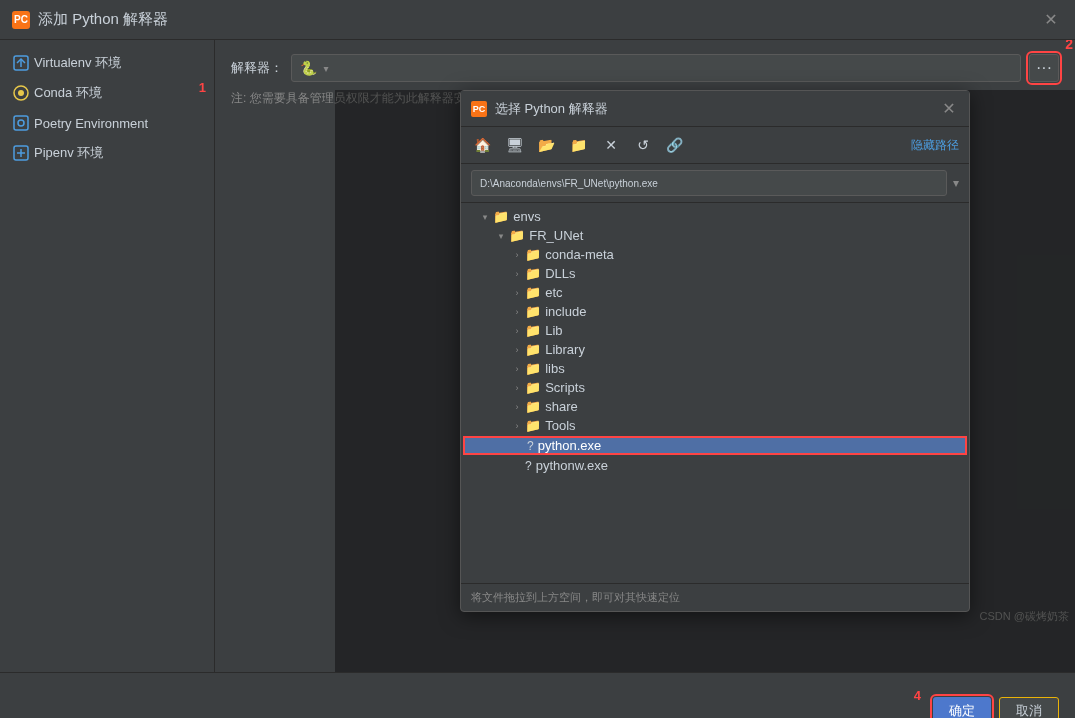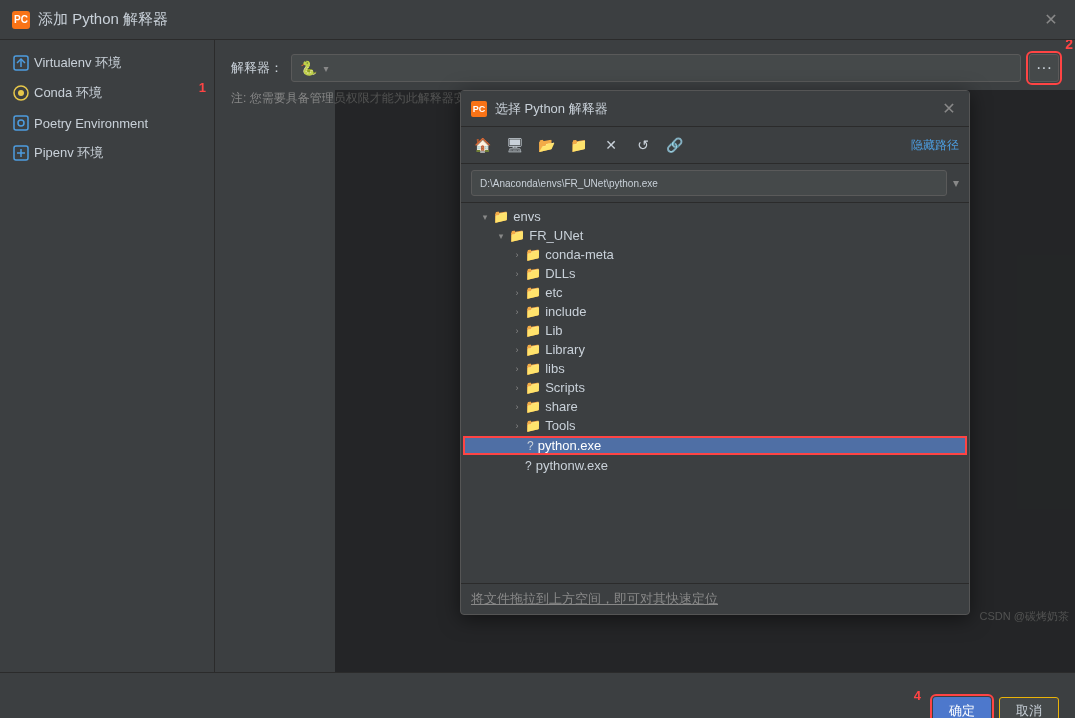--- a/index.html
+++ b/index.html
@@ -328,22 +328,21 @@
     .inner-bottom {
       padding: 6px 10px;
       border-top: 1px solid #2b2b2b;
       display: flex;
       align-items: center;
       gap: 8px;
     }
     .search-hint {
       flex: 1;
       color: #888;
-      font-size: 13px;
-      text-decoration: underline;
+      font-size: 11px;
     }
 
     
     .outer-bottom {
       height: 46px;
       display: flex;
       align-items: center;
       justify-content: flex-end;
       padding: 0 16px;
       gap: 8px;

